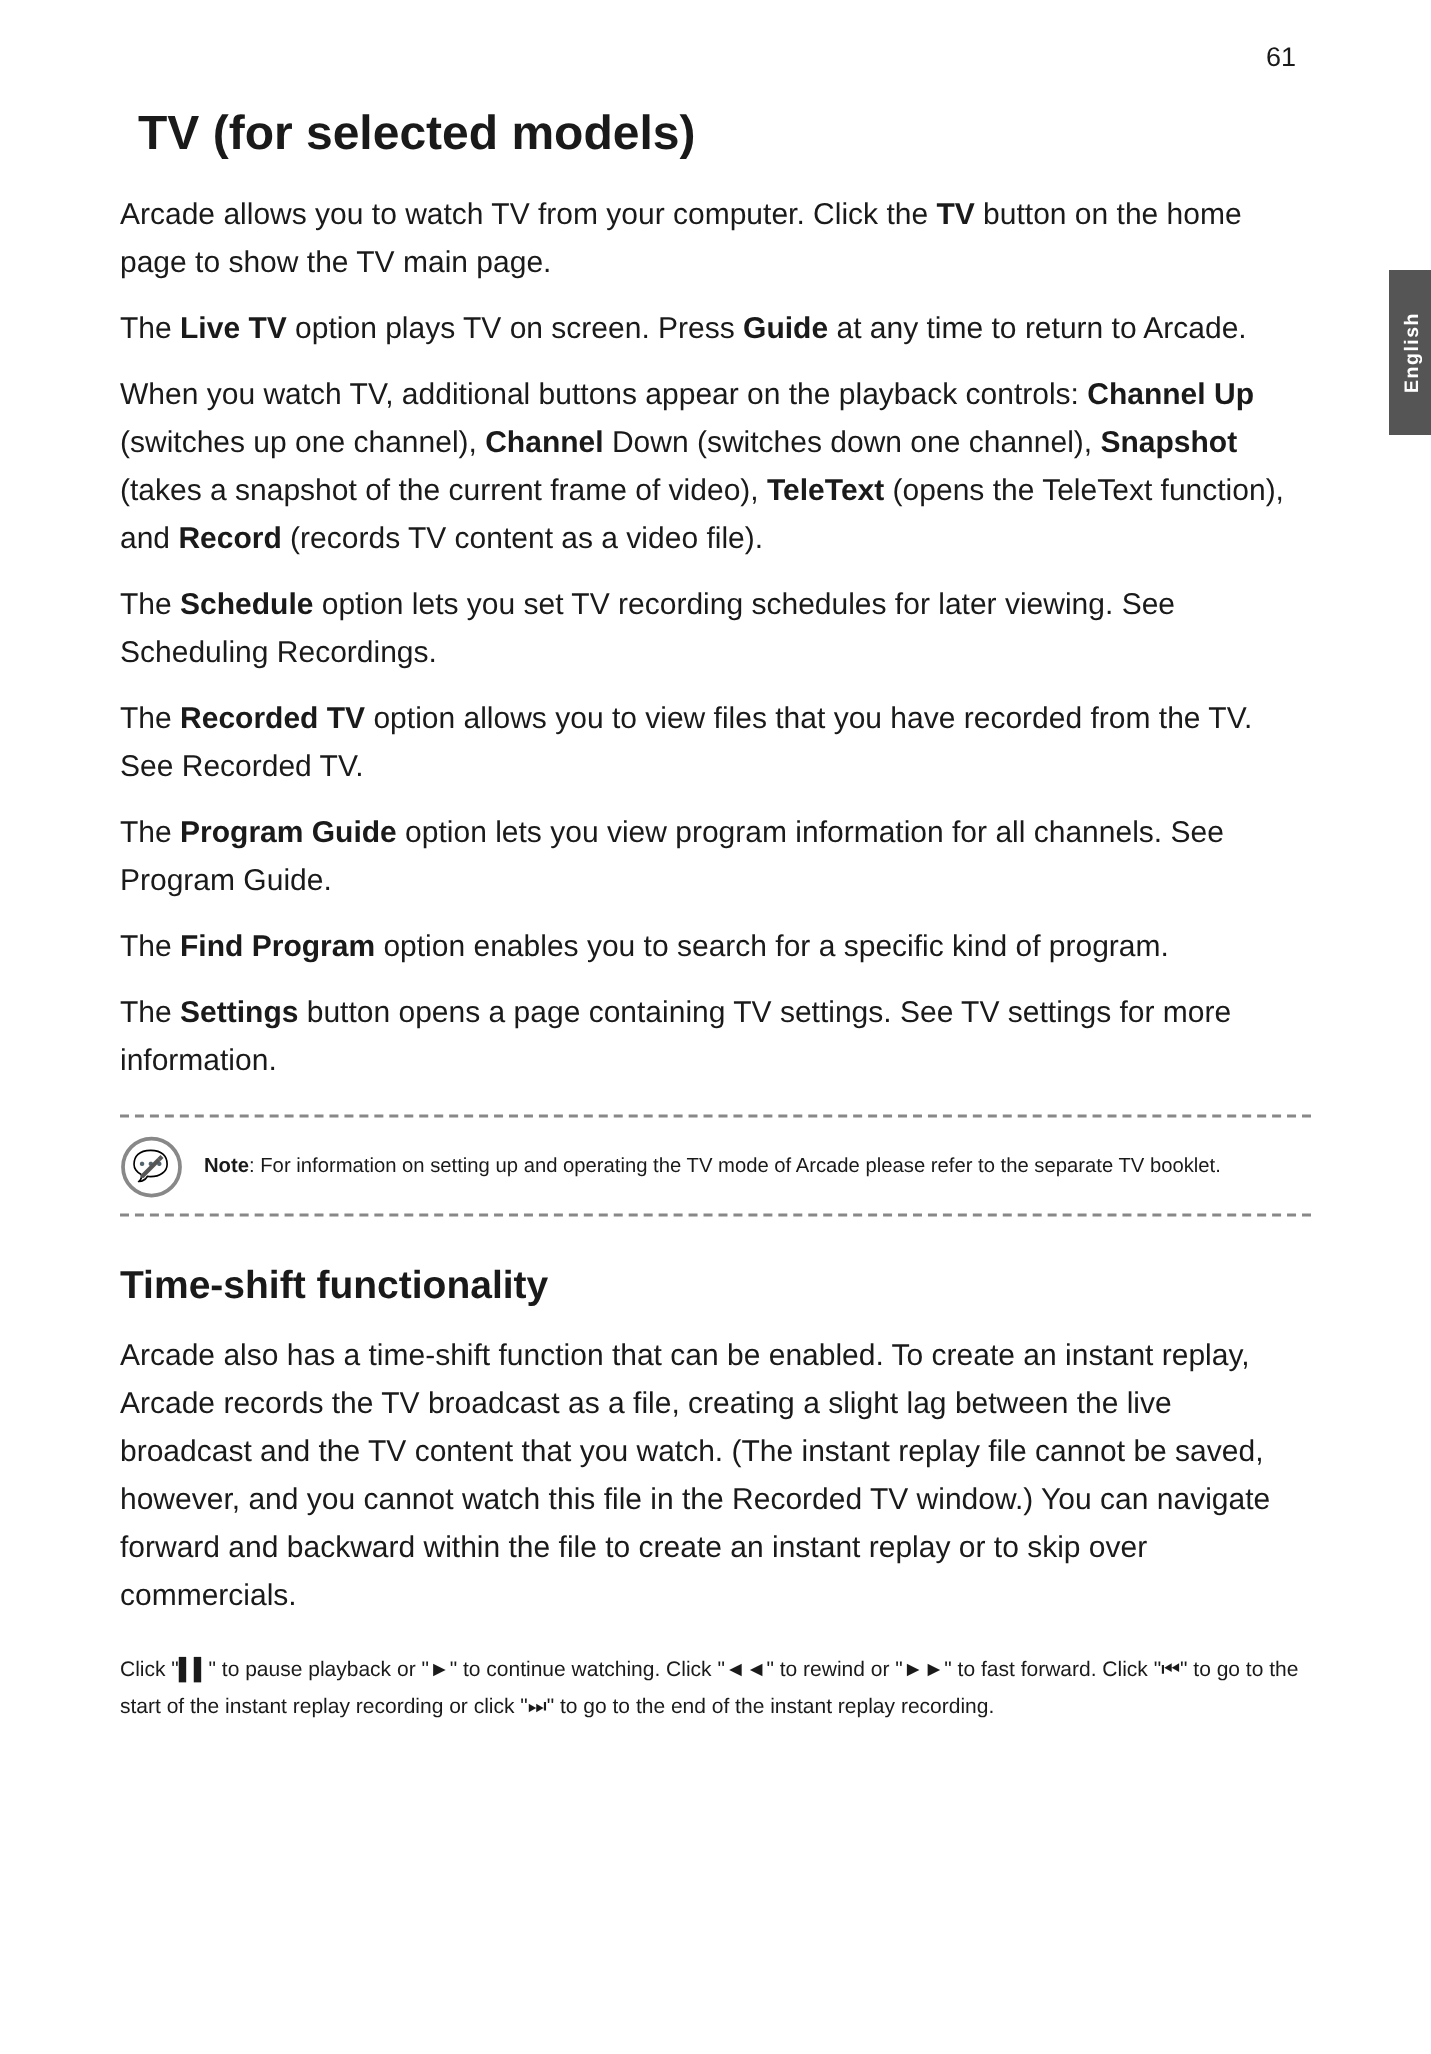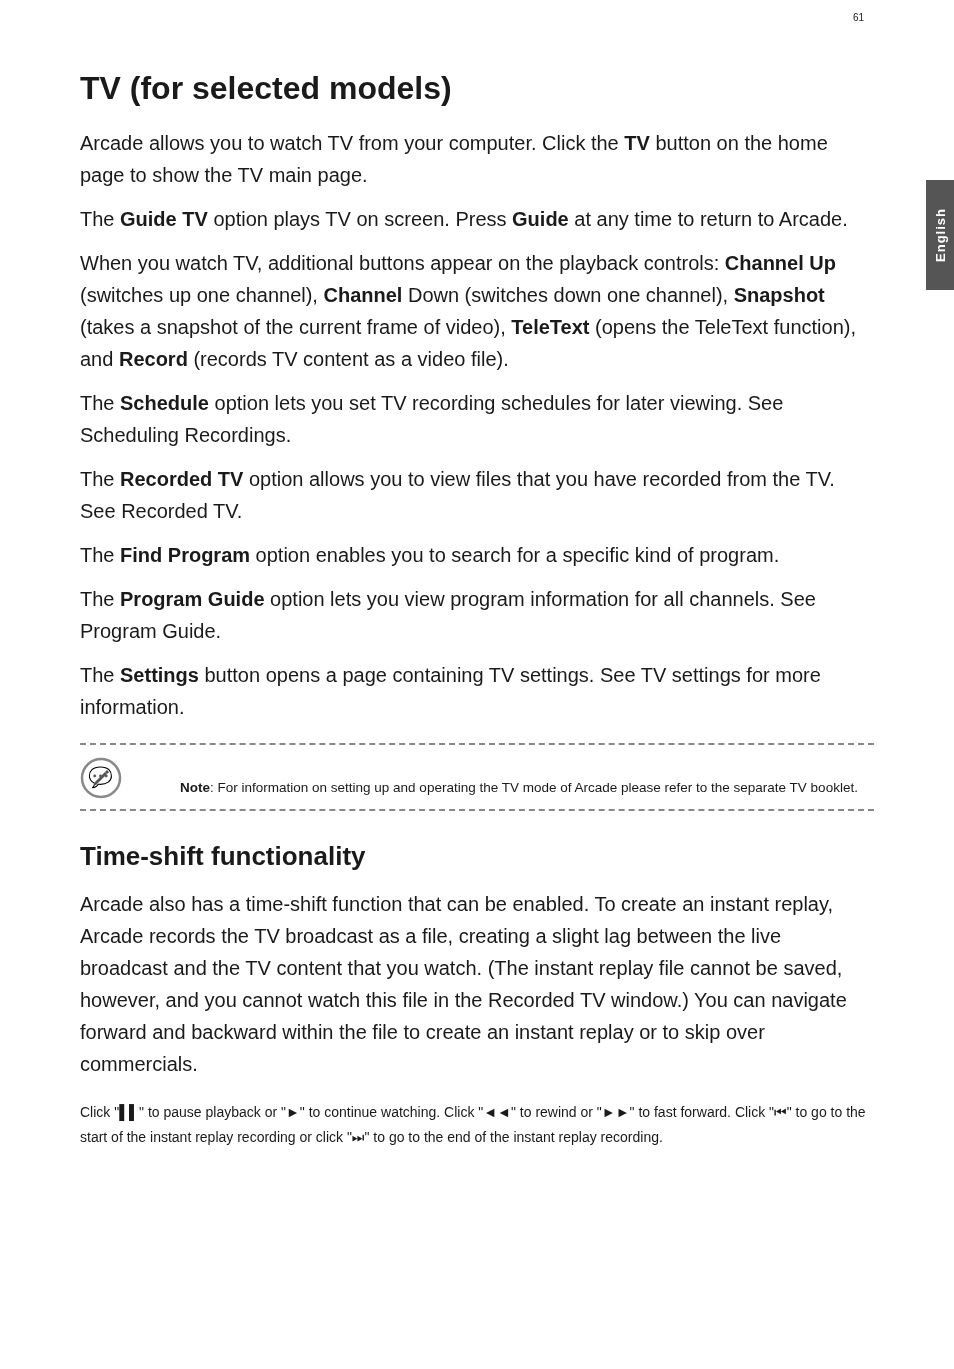--- a/index.html
+++ b/index.html
@@ -20,23 +20,23 @@
 
     .page-container {
       width: 954px;
       min-height: 1369px;
       position: relative;
       padding: 40px 80px 40px 80px;
     }
 
     .page-number {
       position: absolute;
-      top: 12px;
+      top: 28px;
       right: 90px;
-      font-size: 10px;
+      font-size: 18px;
       color: #1a1a1a;
     }
 
     .sidebar-tab {
       position: absolute;
       top: 180px;
       right: 0px;
       width: 28px;
       height: 110px;
       background: #555555;
@@ -57,20 +57,21 @@
     .main-content {
       padding-top: 20px;
     }
 
     h1.section-title {
       font-size: 32px;
       font-weight: bold;
       color: #1a1a1a;
       margin-bottom: 20px;
       margin-top: 10px;
+      margin-left: 12px;
     }
 
     h2.section-title {
       font-size: 26px;
       font-weight: bold;
       color: #1a1a1a;
       margin-bottom: 16px;
       margin-top: 30px;
     }
 
@@ -80,26 +81,25 @@
       margin-bottom: 12px;
       color: #1a1a1a;
     }
 
     .bold {
       font-weight: bold;
     }
 
     .note-box {
       display: flex;
-      align-items: flex-end;
+      align-items: center;
       margin: 20px 0;
       padding: 10px 0;
       border-top: 2px dashed #888888;
       border-bottom: 2px dashed #888888;
-      gap: 44px;
     }
 
     .note-icon {
       width: 42px;
       height: 42px;
       min-width: 42px;
       margin-right: 14px;
       margin-top: 2px;
     }
 
@@ -139,41 +139,41 @@
 
   <div class="main-content">
 
     <h1 class="section-title">TV (for selected models)</h1>
 
     <p>
       Arcade allows you to watch TV from your computer. Click the <span class="bold">TV</span> button on the home page to show the TV main page.
     </p>
 
     <p>
-      The <span class="bold">Guide TV</span> option plays TV on screen. Press <span class="bold">Guide</span> at any time to return to Arcade.
+      The <span class="bold">Live TV</span> option plays TV on screen. Press <span class="bold">Guide</span> at any time to return to Arcade.
     </p>
 
     <p>
       When you watch TV, additional buttons appear on the playback controls: <span class="bold">Channel Up</span> (switches up one channel), <span class="bold">Channel</span> Down (switches down one channel), <span class="bold">Snapshot</span> (takes a snapshot of the current frame of video), <span class="bold">TeleText</span> (opens the TeleText function), and <span class="bold">Record</span> (records TV content as a video file).
     </p>
 
     <p>
       The <span class="bold">Schedule</span> option lets you set TV recording schedules for later viewing. See Scheduling Recordings.
     </p>
 
     <p>
       The <span class="bold">Recorded TV</span> option allows you to view files that you have recorded from the TV. See Recorded TV.
     </p>
 
     <p>
+      The <span class="bold">Program Guide</span> option lets you view program information for all channels. See Program Guide.
+    </p>
+
+    <p>
       The <span class="bold">Find Program</span> option enables you to search for a specific kind of program.
-    </p>
-
-    <p>
-      The <span class="bold">Program Guide</span> option lets you view program information for all channels. See Program Guide.
     </p>
 
     <p>
       The <span class="bold">Settings</span> button opens a page containing TV settings. See TV settings for more information.
     </p>
 
     <div class="note-box">
       <div class="note-icon">
         <svg viewBox="0 0 42 42" xmlns="http://www.w3.org/2000/svg">
           <circle cx="21" cy="21" r="19" fill="none" stroke="#888" stroke-width="2.5"></circle>

